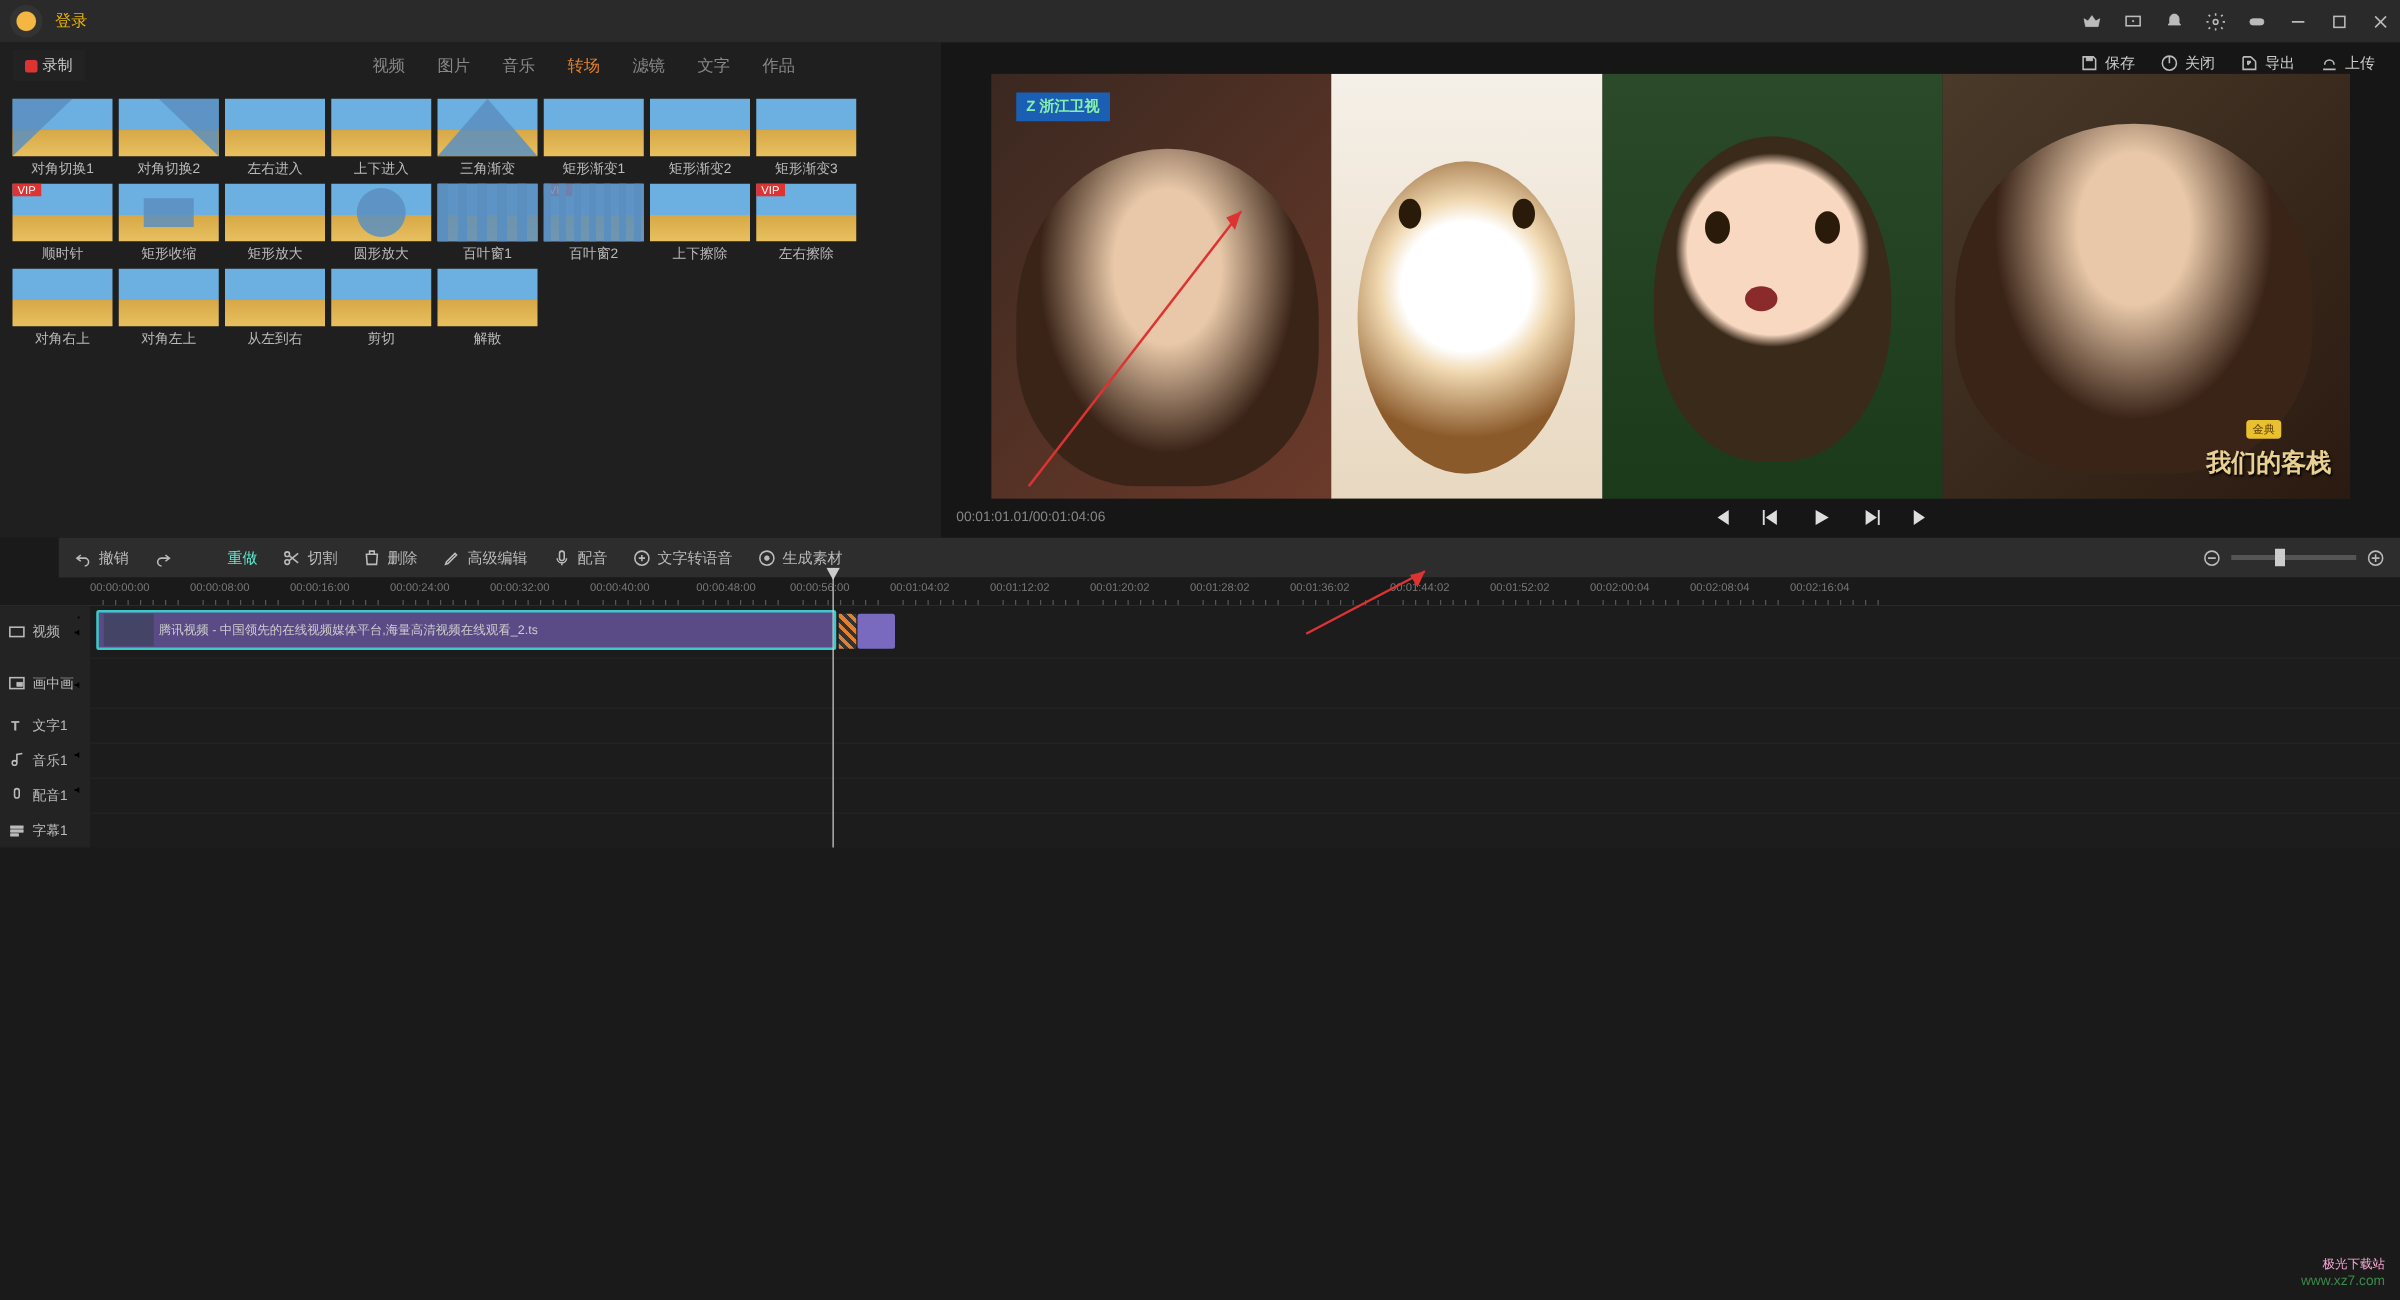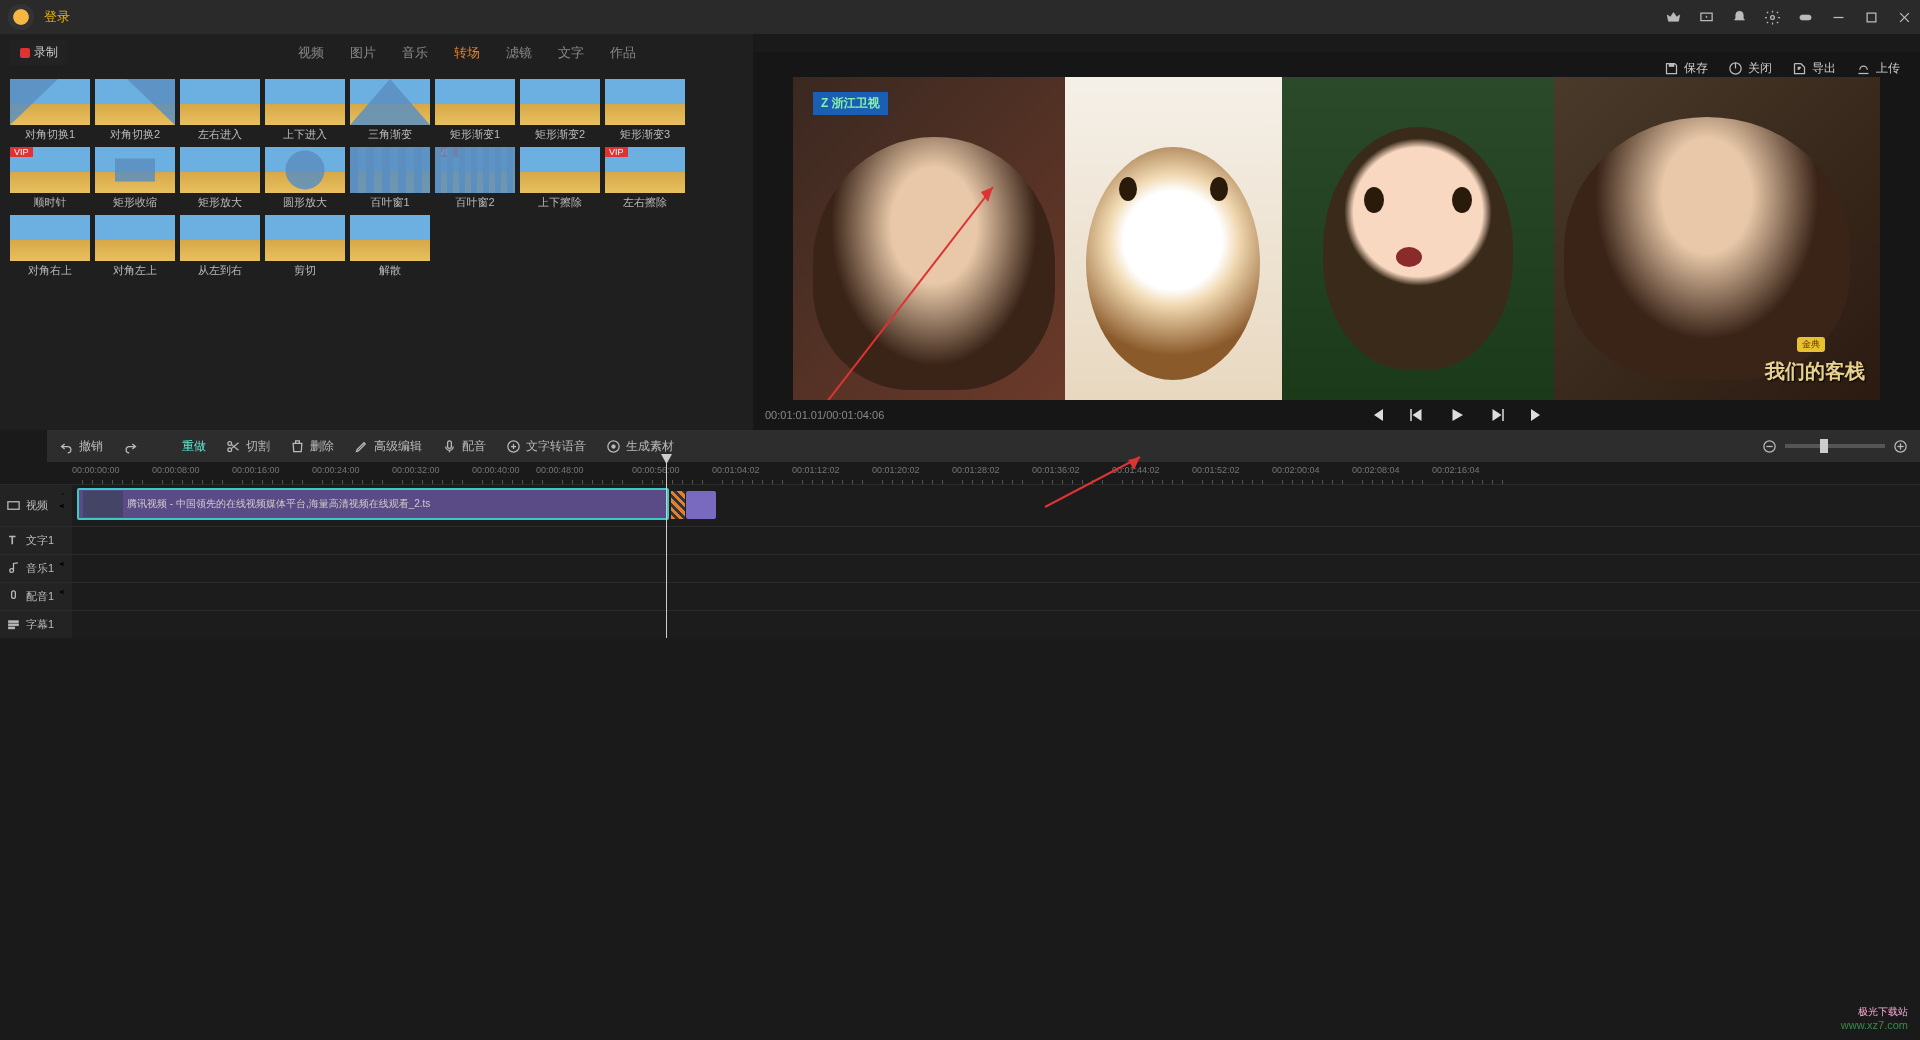--- a/index.html
+++ b/index.html
@@ -17,21 +17,21 @@
 .rec-dot { width: 10px; height: 10px; background: #d33; border-radius: 2px; }
 .tabs { display: flex; gap: 26px; margin-left: 230px; font-size: 13px; }
 .tab { color: #888; cursor: pointer; }
 .tab.active { color: #e08030; }
 .thumbs { padding: 8px 10px; display: flex; flex-wrap: wrap; gap: 5px; align-content: flex-start; }
 .thumb { width: 80px; }
 .thumb .img { width: 80px; height: 46px; background: linear-gradient(to bottom, #6bb0e0 0%, #6bb0e0 55%, #d7a847 55%, #e8c060 100%); position: relative; }
 .thumb .label { font-size: 11px; color: #bbb; text-align: center; margin-top: 2px; }
 .vip-badge { position: absolute; top: 0; left: 0; background: #d33; color: #fff; font-size: 9px; padding: 0 4px; }
 .overlay-shape { position: absolute; inset: 0; }
-.preview-panel { flex: 1; background: #161616; display: flex; flex-direction: column; align-items: center; margin-top: 18px; }
+.preview-panel { flex: 1; background: #161616; display: flex; flex-direction: column; align-items: center; }
 .header-actions { width: 100%; display: flex; justify-content: flex-end; gap: 20px; padding: 8px 20px; font-size: 12px; align-items: center; }
 .header-actions .hact { display: flex; align-items: center; gap: 5px; color: #ccc; cursor: pointer; }
 .preview-img { width: calc(100% - 80px); height: 340px; margin-top: -8px; background: #222; position: relative; overflow: hidden; display:flex; }
 .preview-img > div.col { height:100%; }
 .preview-controls { width: 100%; display: flex; align-items: center; padding: 6px 12px; font-size: 11px; color: #888; }
 .time-display { margin-right: auto; }
 .play-icons { display: flex; gap: 22px; margin: 0 auto; }
 .play-icons .pico { width: 18px; height: 18px; color: #ddd; cursor: pointer; }
 .play-icons .pico svg { width:100%; height:100%; fill:currentColor; }
 .toolbar { height: 32px; background: #2d2d2d; display: flex; align-items: center; gap: 20px; padding: 0 12px; font-size: 12px; margin-left: 47px; }
@@ -445,21 +445,21 @@
       <div class="minor" style="left: 380px;"></div>
       <div class="minor" style="left: 390px;"></div>
       <div class="tlabel" style="left: 400px;">00:00:40:00</div>
       <div class="minor" style="left: 410px;"></div>
       <div class="minor" style="left: 420px;"></div>
       <div class="minor" style="left: 430px;"></div>
       <div class="minor" style="left: 440px;"></div>
       <div class="minor" style="left: 450px;"></div>
       <div class="minor" style="left: 460px;"></div>
       <div class="minor" style="left: 470px;"></div>
-      <div class="tlabel" style="left: 464px;">00:00:48:00</div>
+      <div class="tlabel" style="left: 485px;">00:00:48:00</div>
       <div class="minor" style="left: 490px;"></div>
       <div class="minor" style="left: 500px;"></div>
       <div class="minor" style="left: 510px;"></div>
       <div class="minor" style="left: 520px;"></div>
       <div class="minor" style="left: 530px;"></div>
       <div class="minor" style="left: 540px;"></div>
       <div class="minor" style="left: 550px;"></div>
       <div class="tlabel" style="left: 560px;">00:00:56:00</div>
       <div class="minor" style="left: 570px;"></div>
       <div class="minor" style="left: 580px;"></div>
@@ -568,20 +568,38 @@
       </div>
       <div class="track-body">
         <div class="clip">
           <div class="thumb-mini"></div>
           <span style="overflow:hidden;white-space:nowrap;">腾讯视频 - 中国领先的在线视频媒体平台,海量高清视频在线观看_2.ts</span>
         </div>
         <div class="clip-trans"></div>
         <div class="clip2"></div>
       </div>
     </div>
+    <div class="track">
+        <div class="track-head">
+          <span class="ico"><svg viewBox="0 0 24 24">
+              <rect x="3" y="5" width="18" height="14" fill="none" stroke-width="2"></rect>
+              <rect x="12" y="11" width="7" height="5"></rect>
+            </svg></span>
+          <span>画中画</span>
+          <div class="vis-icons">
+            <span class="mini"><svg viewBox="0 0 24 24">
+                <ellipse cx="12" cy="12" rx="9" ry="5" fill="none" stroke-width="2"></ellipse>
+              </svg></span>
+            <span class="mini"><svg viewBox="0 0 24 24">
+                <path d="M4 10v4h4l5 4V6l-5 4z"></path>
+              </svg></span>
+          </div>
+        </div>
+        <div class="track-body"></div>
+      </div>
     <div class="track" style="height:28px">
         <div class="track-head">
           <span class="ico"><svg viewBox="0 0 24 24">
               <text x="5" y="18" font-size="16" fill="currentColor">T</text>
             </svg></span>
           <span>文字1</span>
           <div class="vis-icons">
             <span class="mini"><svg viewBox="0 0 24 24">
                 <ellipse cx="12" cy="12" rx="9" ry="5" fill="none" stroke-width="2"></ellipse>
               </svg></span>

